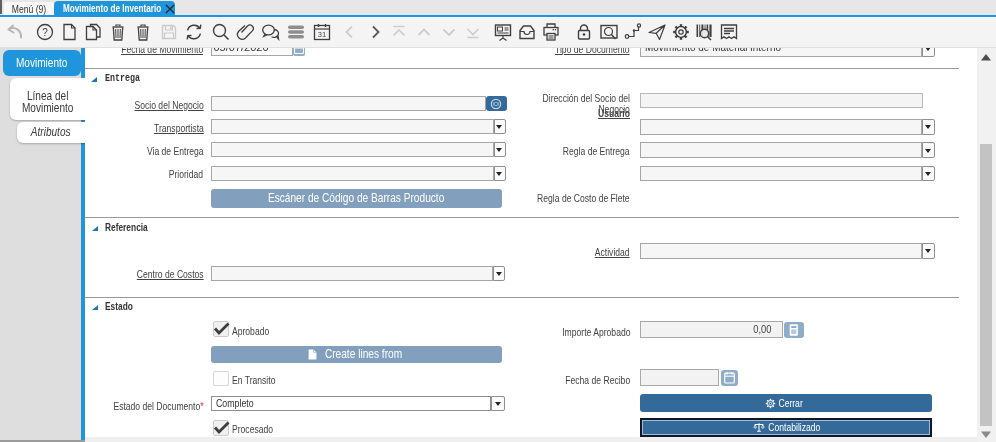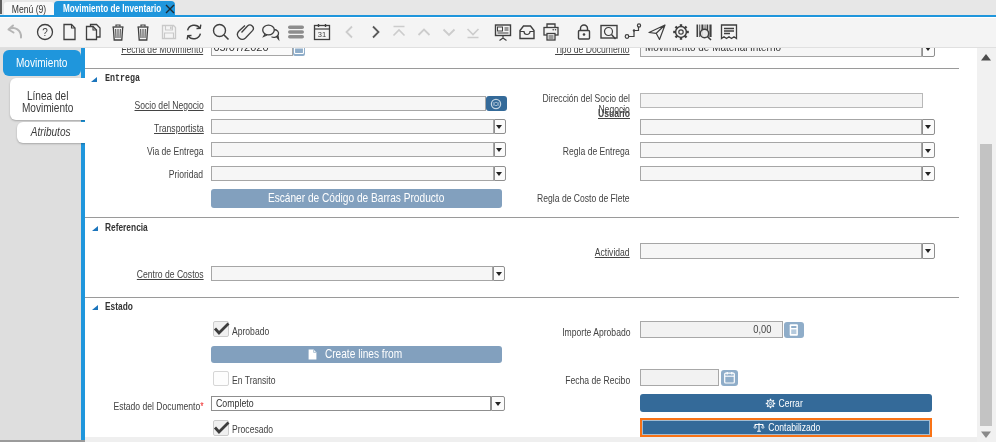--- a/index.html
+++ b/index.html
@@ -353,21 +353,21 @@
               <line x1="9.05" y1="3.95" x2="10.45" y2="2.55"></line>
             </g>
             <circle cx="6.5" cy="6.5" r="1.4" fill="#346a99" stroke="#fff" stroke-width="0.9"></circle>
           </svg><span>Cerrar</span></div>
 
       <div class="chk" style="left:213px;top:420px;"></div>
       <svg class="cmark" style="left:213px;top:419px;" width="18" height="16" viewBox="0 0 18 16">
         <path d="M2 8.5 L6 13 L15.5 3.5" stroke="#3d3d3d" stroke-width="2.8" fill="none"></path>
       </svg>
       <div class="lbl ll" style="left:231.5px;top:423px;text-decoration:underline;"><span>Procesado</span></div>
-      <div class="bbtn" style="left:639.5px;top:418px;width:292px;height:19.3px;line-height:14.8px;border:2px solid #f97316;border-radius:0;box-shadow:inset 0 0 0 1px rgba(255,255,255,0.55);"><svg width="12" height="11" viewBox="0 0 14 12" style="vertical-align:-2px;margin-left:10px;margin-right:-4px;">
+      <div class="bbtn" style="left:639.5px;top:418px;width:292px;height:19.3px;line-height:14.8px;border:2px solid #0f172a;border-radius:0;box-shadow:inset 0 0 0 1px rgba(255,255,255,0.55);"><svg width="12" height="11" viewBox="0 0 14 12" style="vertical-align:-2px;margin-left:10px;margin-right:-4px;">
             <path d="M7 1 v9 M4.8 10.5 h4.4 M2 2.5 h10" stroke="#fff" stroke-width="1.2" fill="none"></path>
             <path d="M2.5 2.8 L1 6 M2.5 2.8 L4 6 M11.5 2.8 L10 6 M11.5 2.8 L13 6" stroke="#fff" stroke-width="0.9" fill="none"></path>
             <path d="M0.7 6 a1.9 1.9 0 0 0 3.6 0 z M9.7 6 a1.9 1.9 0 0 0 3.6 0 z" fill="#fff"></path>
             <circle cx="7" cy="2.5" r="0.9" fill="#fff"></circle>
           </svg><span>Contabilizado</span></div>
     </div>
   </div>
 
   <div class="abs" id="botstrip"></div>
   <div class="abs" id="sbtrack"></div>

